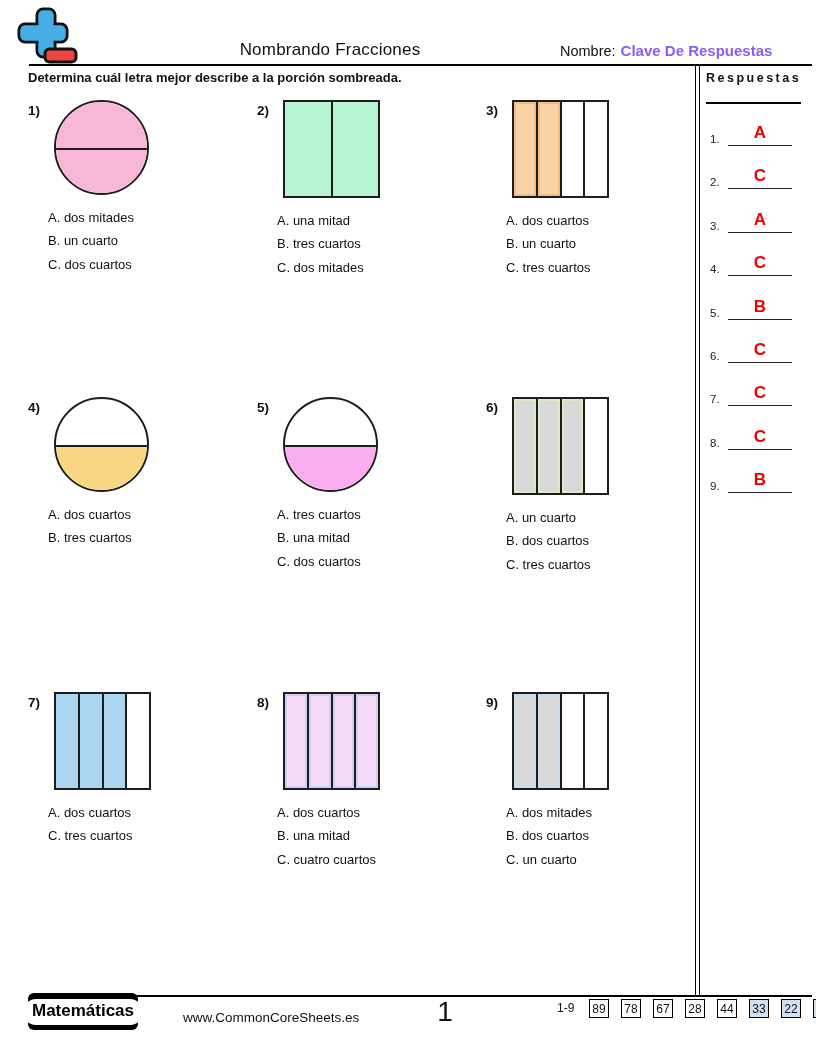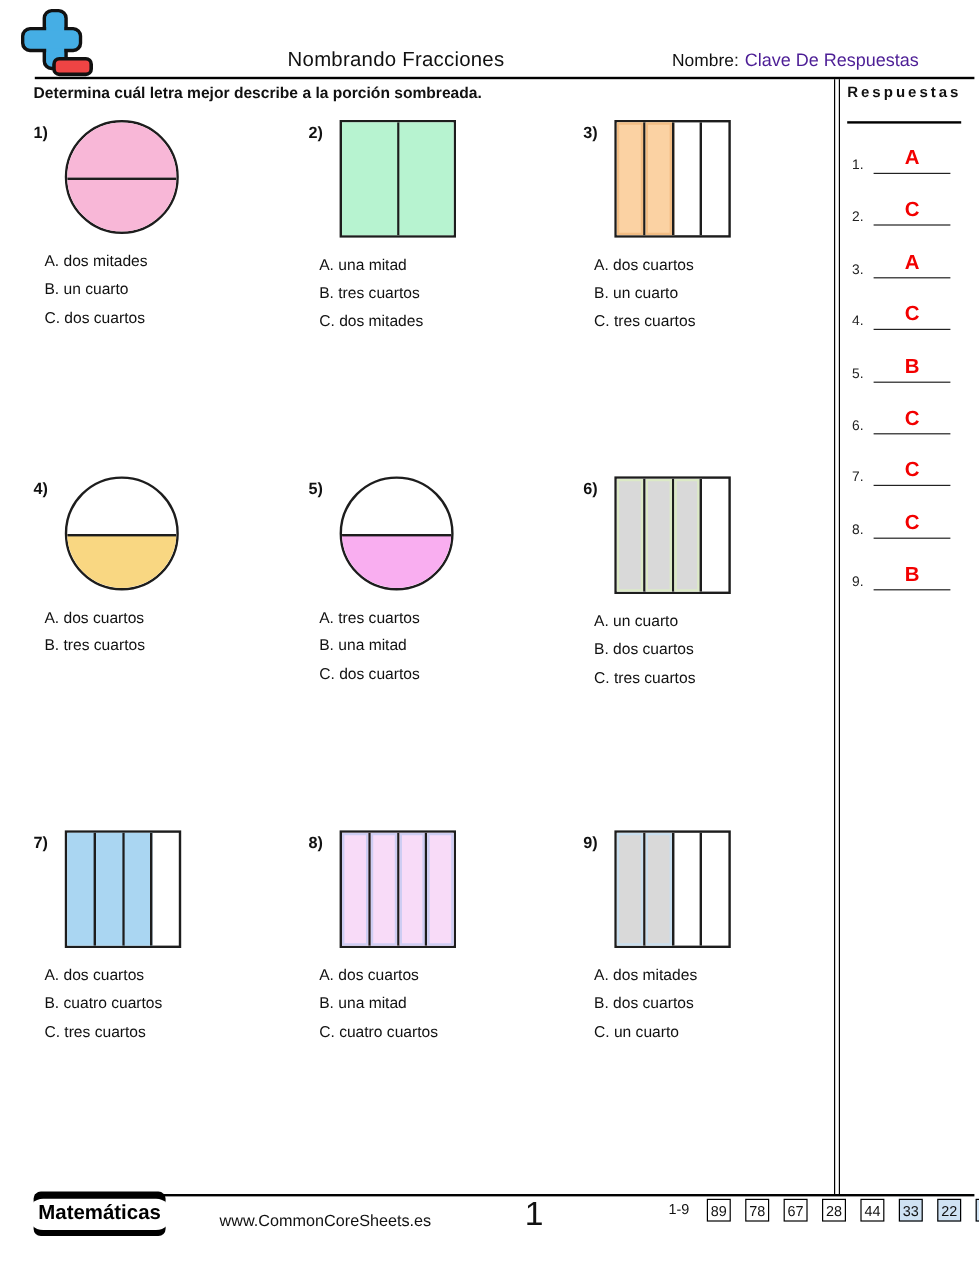--- a/index.html
+++ b/index.html
@@ -5,21 +5,21 @@
   * { margin:0; padding:0; box-sizing:border-box; }
   html,body { background:#fff; }
   body { font-family:"Liberation Sans", sans-serif; color:#111; }
   .page { position:relative; width:816px; height:1056px; background:#fff; overflow:hidden; }
 
   
   .logo { position:absolute; left:15px; top:7px; }
   .title { position:absolute; left:180px; top:40px; width:300px; text-align:center;
            font-size:17px; letter-spacing:.2px; }
   .name-row { position:absolute; left:560px; top:42px; white-space:nowrap; font-size:14.5px; }
-  .name-value { color:#4c1d95; font-weight:normal; font-size:15px; margin-left:5px; }
+  .name-value { color:#8b5cf6; font-weight:bold; font-size:15px; margin-left:5px; }
   .rule { position:absolute; left:29px; width:783px; height:2.4px; background:#000; }
   .rule.top { top:64px; }
   .rule.bottom { top:995px; }
 
   .instruction { position:absolute; left:28px; top:70px; font-size:13px; font-weight:bold; }
 
   
   .separator { position:absolute; left:695px; top:66px; height:929px; width:5px;
                border-left:1.6px solid #000; border-right:1.6px solid #000; }
   .answers { position:absolute; left:706px; top:68px; width:90px; }
@@ -36,21 +36,21 @@
   .problem { position:absolute; width:226px; }
   .pnum { position:absolute; left:0; top:3px; font-weight:bold; font-size:13.5px; }
   .shape-wrap { margin-left:26px; width:99px; }
   .circle { width:95px; height:95px; border:2px solid #1d1d1d; border-radius:50%;
             overflow:hidden; background:#fff; }
   .half { height:45.5px; }
   .half.bottom { border-top:2px solid #1d1d1d; }
   .grid { width:97px; height:98px; border:2px solid #1d1d1d; display:flex; background:#fff; }
   .cell { flex:1; border-right:2px solid #1d1d1d; }
   .cell:last-child { border-right:none; }
-  .choices { margin-left:9px; margin-top:11px; font-size:13px; line-height:23.3px;
+  .choices { margin-left:20px; margin-top:11px; font-size:13px; line-height:23.3px;
              white-space:nowrap; }
 
   
   .badge { position:absolute; left:28px; top:993px; width:110px; height:37px;
            background:#000; border-radius:6px; display:flex; align-items:center;
            justify-content:center; }
   .badge-pill { background:#fff; border-radius:15px; padding:2px 9px 4px 9px;
                 font-size:17px; font-weight:bold; color:#000; }
   .site { position:absolute; left:173px; top:1010px; font-size:13.5px;margin-left:10px; }
   .page-num { position:absolute; left:425px; top:996px; width:40px; text-align:center;
@@ -237,21 +237,20 @@
     <div class="shape-wrap">
         <div class="grid">
           <div class="cell" style="background: rgb(170, 214, 242);"></div>
           <div class="cell" style="background: rgb(170, 214, 242);"></div>
           <div class="cell" style="background: rgb(170, 214, 242);"></div>
           <div class="cell"></div>
         </div>
       </div>
     <div class="choices">
       <div>A. dos cuartos</div>
-      <div>B. cuatro cuartos</div>
       <div>C. tres cuartos</div>
     </div>
   </div>
 
   <div class="problem" style="left:257px;top:692px">
     <span class="pnum">8)</span>
     <div class="shape-wrap">
         <div class="grid">
           <div class="cell" style="background: rgb(248, 219, 248); box-shadow: rgb(206, 205, 243) 0px 0px 0px 2px inset;"></div>
           <div class="cell" style="background: rgb(248, 219, 248); box-shadow: rgb(206, 205, 243) 0px 0px 0px 2px inset;"></div>

